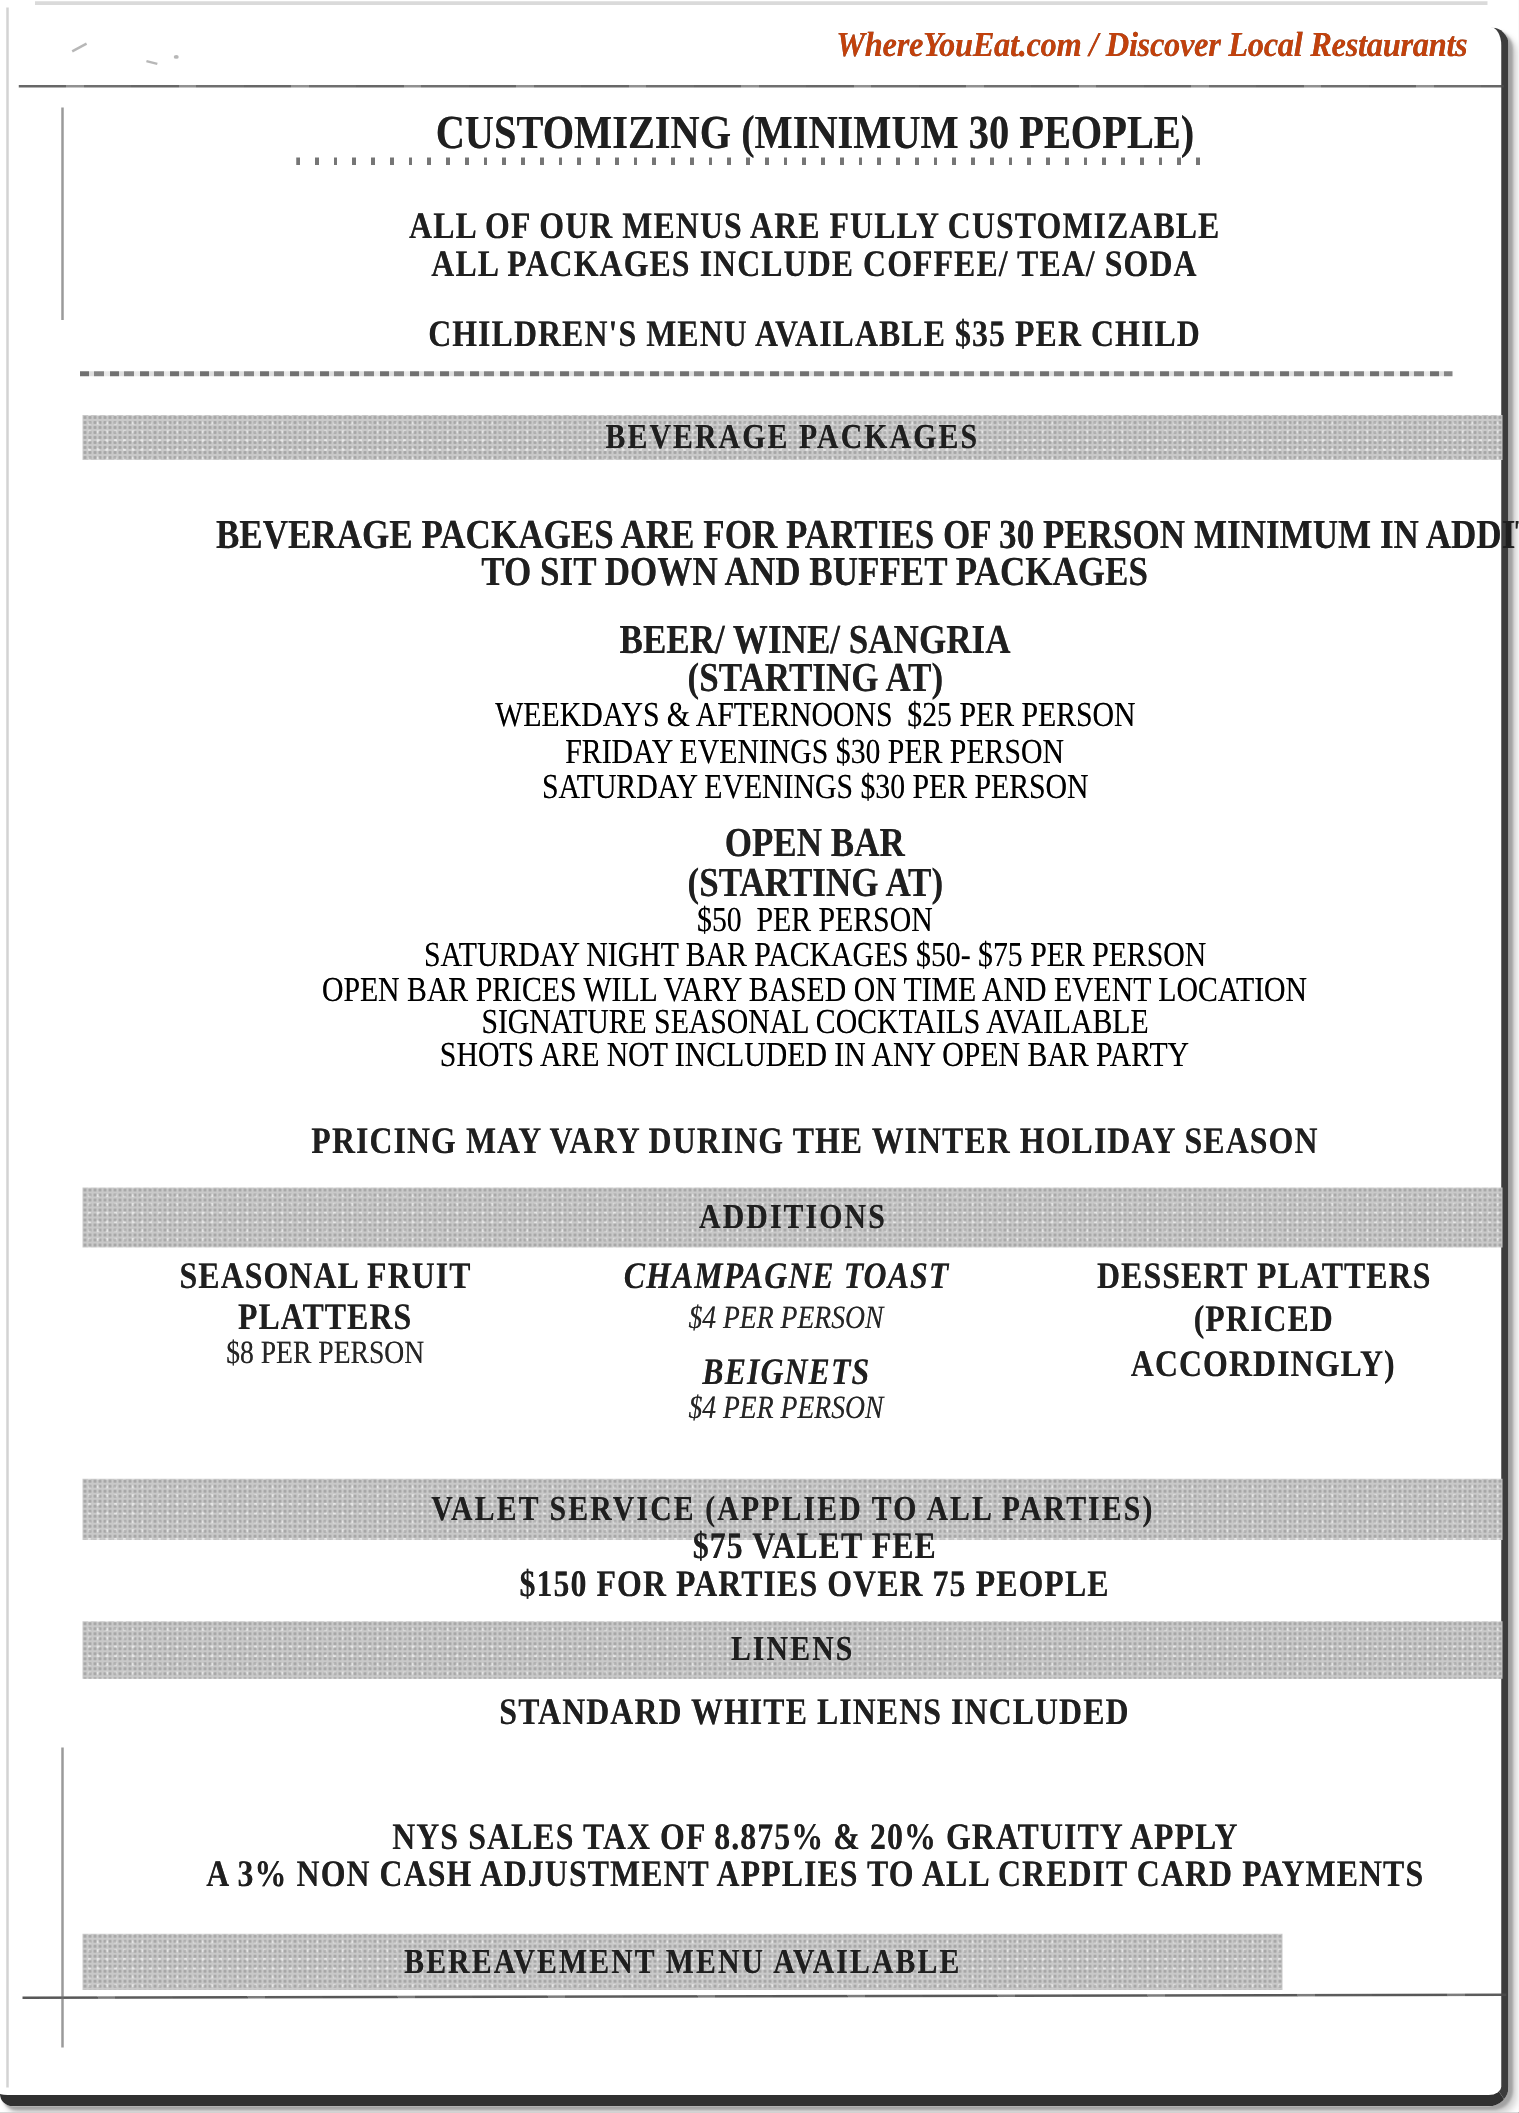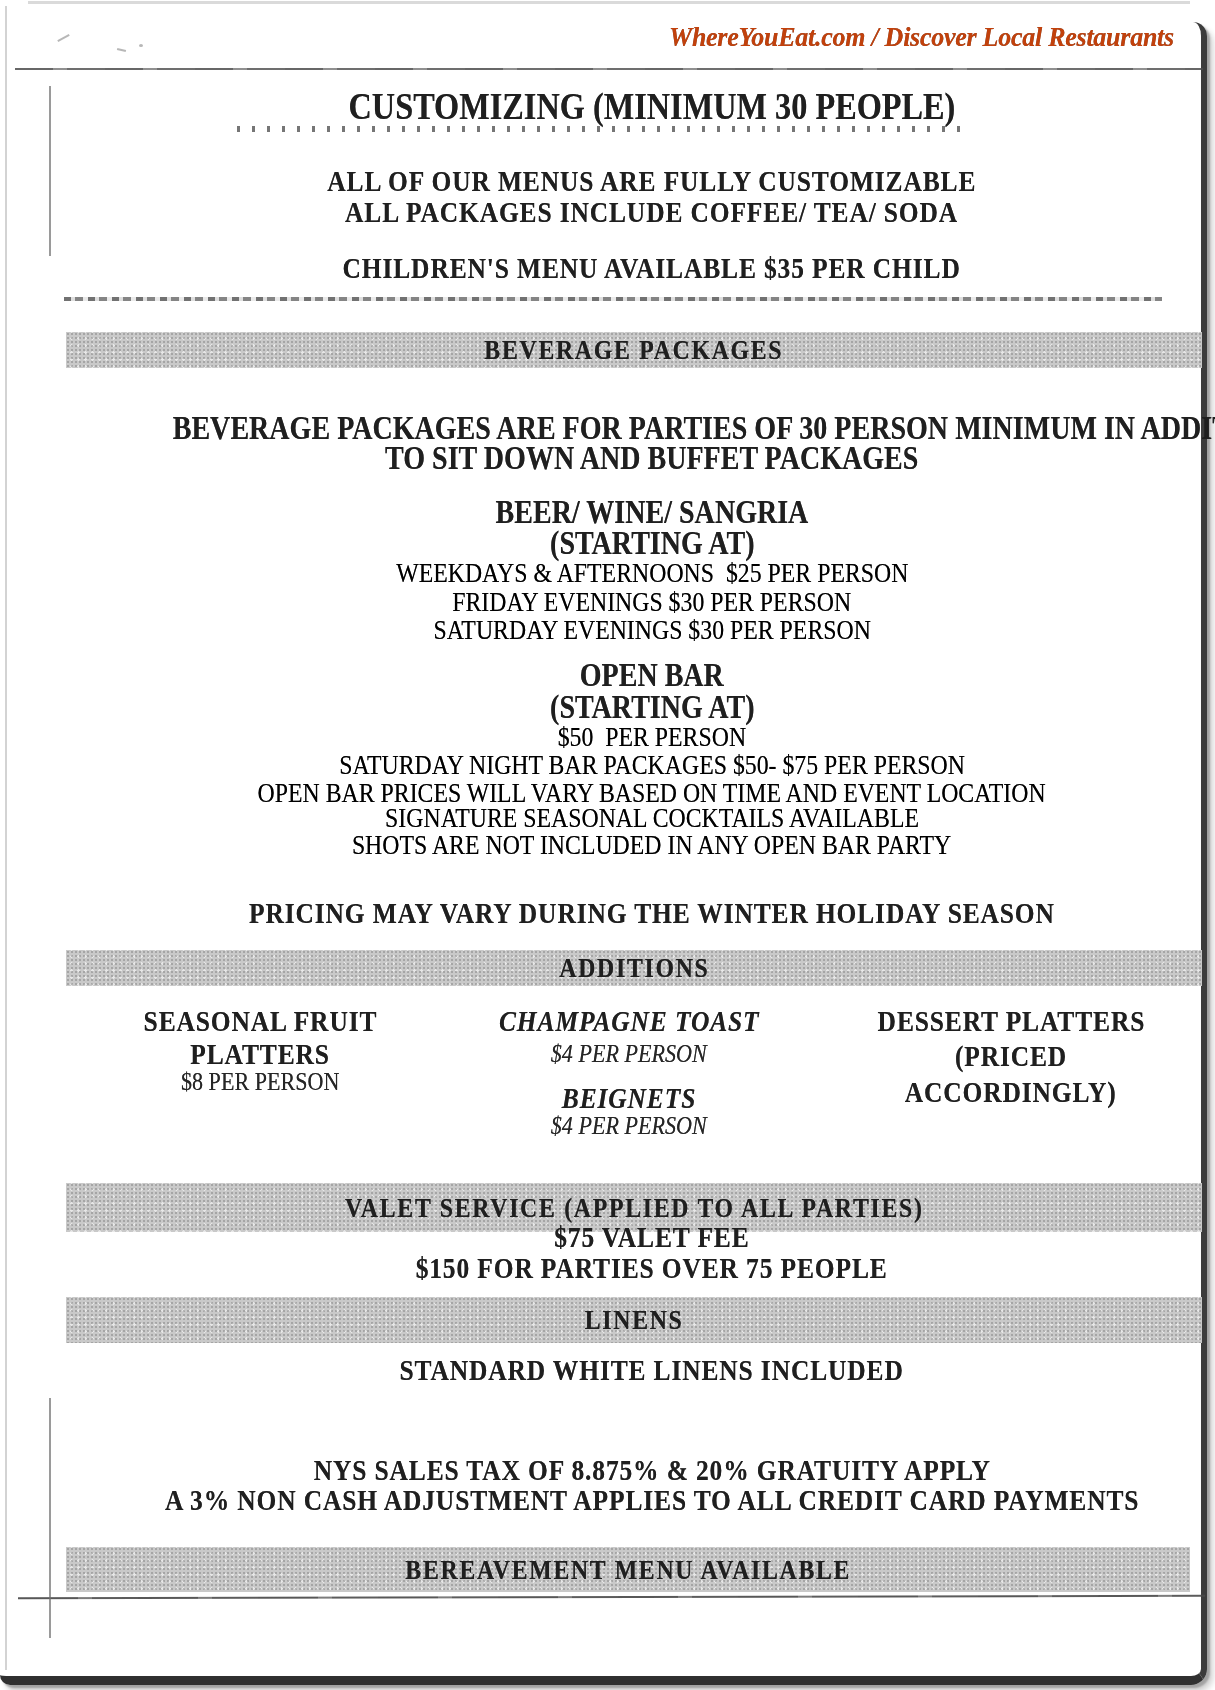--- a/index.html
+++ b/index.html
@@ -54,24 +54,24 @@
   
   .banner{
     position:absolute;left:66px;width:1136px;display:flex;align-items:center;justify-content:center;
     background-color:#c9c9c9;
     background-image:radial-gradient(rgba(130,130,130,.5) 1px,transparent 1.5px),
                      radial-gradient(rgba(255,255,255,.55) 1px,transparent 1.5px);
     background-size:4px 4px,7px 7px;background-position:0 0,2px 3px;
   }
   .banner .cond{font-weight:bold;font-size:28px;letter-spacing:2px;}
   .bn-beverage{top:332px;height:36px;}
-  .bn-additions{top:950px;height:36px;}
+  .bn-additions{top:950px;height:48px;}
   .bn-valet{top:1163px;height:49px;margin-top:20px;}
   .bn-linens{top:1297px;height:46px;}
-  .bn-bereave{top:1547px;height:45px;width:1124px;}
+  .bn-bereave{top:1547px;height:45px;width:960px;}
 </style>
 </head>
 <body>
 
 <div class="canvas">
 
   <div class="edge-top"></div>
   <div class="edge-left"></div>
   <div class="frame"></div>
   <div class="rule rule-top"></div>

